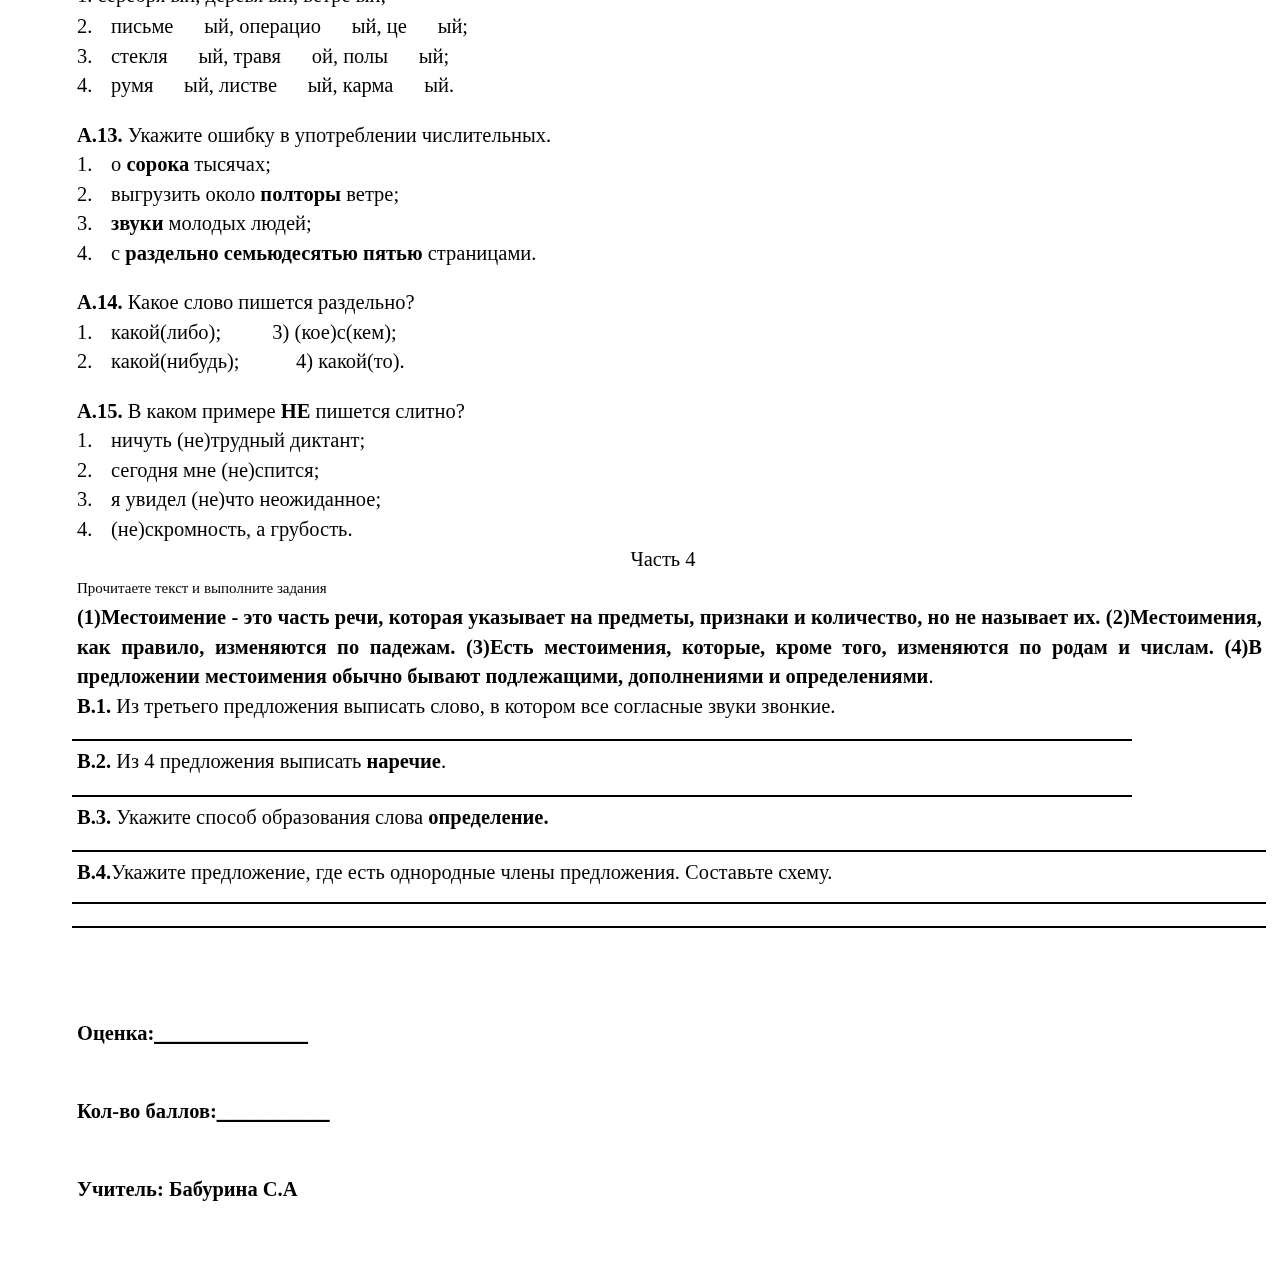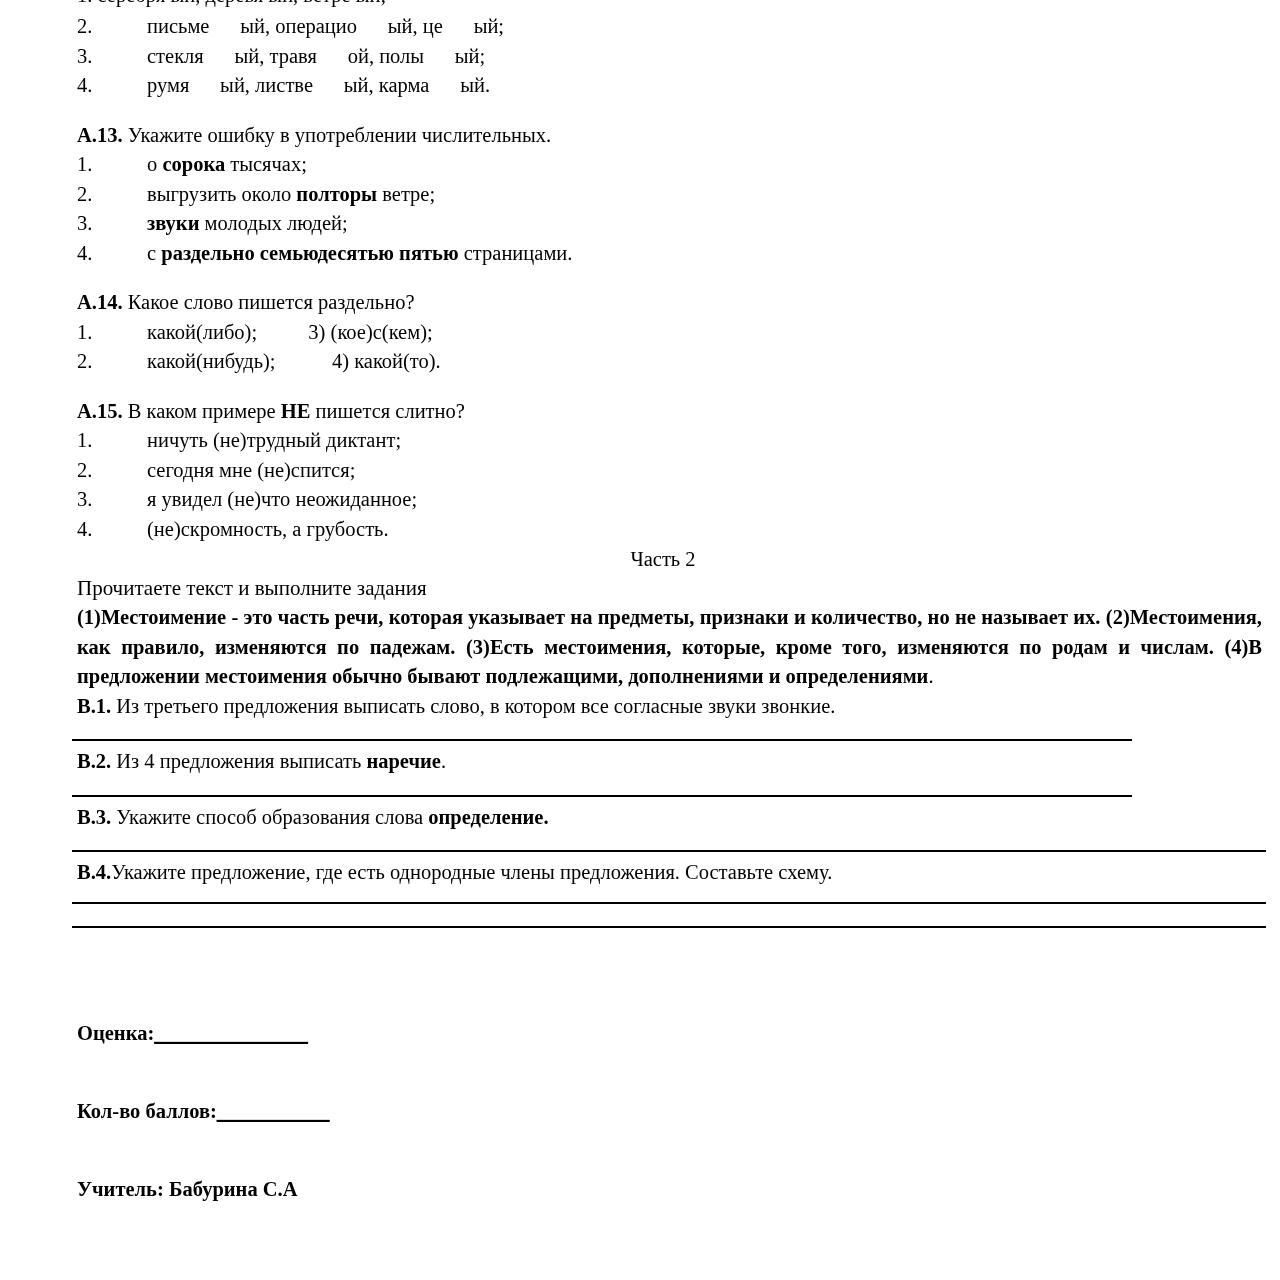--- a/index.html
+++ b/index.html
@@ -46,21 +46,20 @@
   }
   .row .num {
     width: 41px;
     flex: 0 0 41px;
     text-align: left;
     padding-left: 7px;
     box-sizing: border-box;
   }
   .row .txt {
     flex: 1 1 auto;
-    margin-left: 36px;
   }
 
   
   .qhead {
     font-size: 20.5px;
     line-height: 29.5px;
     white-space: pre;
     padding-left: 7px;
     margin-top: 20px;
   }
@@ -69,21 +68,21 @@
   
   .part-title {
     font-size: 20.5px;
     line-height: 30px;
     text-align: center;
     padding-right: 10px;
   }
 
   
   .plain {
-    font-size: 21px;
+    font-size: 15px;
     line-height: 29px;
     padding-left: 7px;
   }
 
   
   .para {
     font-size: 20.5px;
     line-height: 29.5px;
     text-align: justify;
     text-align-last: left;
@@ -189,21 +188,21 @@
   </div>
   <div class="row">
     <span class="num">3.</span>
     <span class="txt">я увидел (не)что неожиданное;</span>
   </div>
   <div class="row">
     <span class="num">4.</span>
     <span class="txt">(не)скромность, а грубость.</span>
   </div>
 
-  <div class="part-title">Часть 2</div>
+  <div class="part-title">Часть 4</div>
   <div class="plain">Прочитаете текст и выполните задания</div>
   <div class="para"><span>(1)Местоимение - это часть речи, которая указывает на предметы, признаки и количество, но не называет их. (2)Местоимения, как правило, изменяются по падежам. (3)Есть местоимения, которые, кроме того, изменяются по родам и числам. (4)В предложении местоимения обычно бывают подлежащими, дополнениями и определениями</span><span class="tail">.</span></div>
 
   <div class="btask"><b>В.1.</b><span> Из третьего предложения выписать слово, в котором все согласные звуки звонкие.</span></div>
   <div class="gap-18"></div>
   <hr class="rule rule-short">
 
   <div class="gap-6"></div>
   <div class="btask"><b>В.2.</b><span> Из 4 предложения выписать </span><b>наречие</b><span>.</span></div>
   <div class="gap-18"></div>

